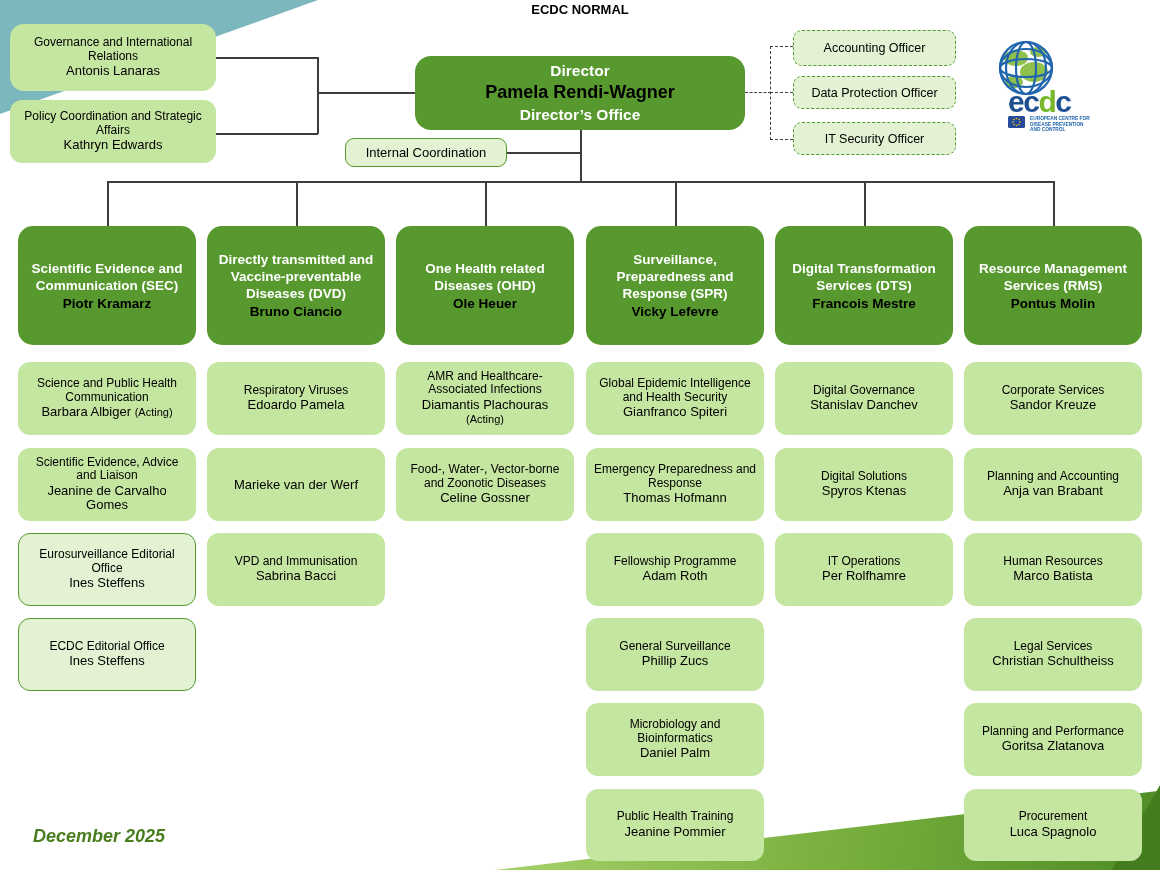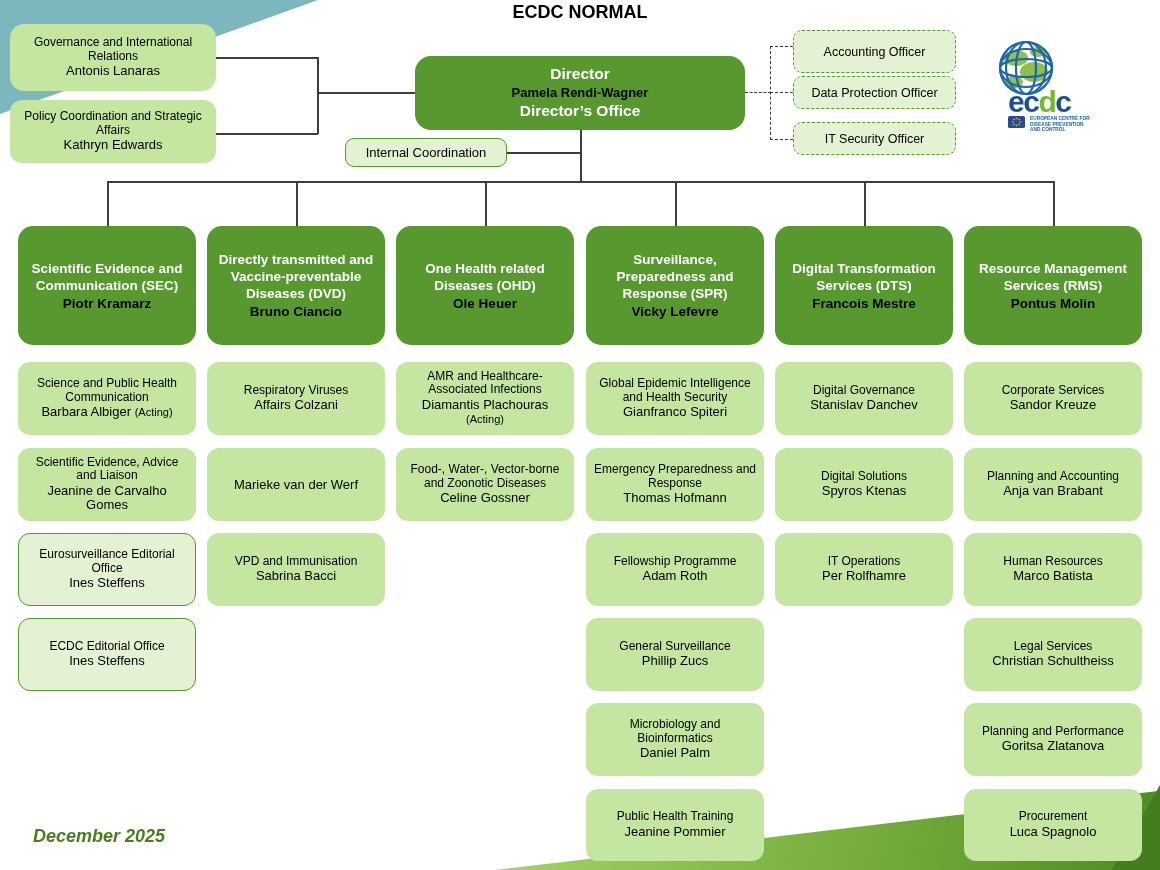--- a/index.html
+++ b/index.html
@@ -28,26 +28,26 @@
   .unit { background:#c5e6a1; }
   .unit .t { font-weight:normal; font-size:12px; line-height:1.12; }
   .unit .n { font-size:13px; line-height:1.14; margin-top:1px; }
   .sfx { font-size:11px; }
   .outlined { background:#e3f2d2; border:1.6px solid #55982e; }
   .dept { background:#57992e; border-radius:15px; }
   .dept .t { color:#ffffff; font-weight:bold; font-size:13.5px; line-height:1.26; }
   .dept .n { color:#000000; font-weight:bold; font-size:13.5px; line-height:1.26; margin-top:1px; }
   .director { border-radius:16px; }
   .director .d1,.director .d3 { color:#fff; font-weight:bold; font-size:15.5px; line-height:1.3; }
-  .director .d2 { color:#000; font-weight:bold; font-size:13px; line-height:1.3; }
+  .director .d2 { color:#000; font-weight:bold; font-size:18px; line-height:1.3; }
   .officer { background:#e3f2d2; border:1.6px dashed #4f9930; border-radius:9px;
     font-size:12.5px; justify-content:center; }
   .ic-box { background:#e3f2d2; border:1.6px solid #55982e; border-radius:9px; font-size:13px; }
   .page-title { position:absolute; left:0; top:2px; width:100%; text-align:center;
-    font-size:18px; font-weight:600; z-index:2; }
+    font-size:13px; font-weight:600; z-index:2; }
   .date-label { position:absolute; left:33px; top:826px; font-size:18px; font-weight:bold;
     font-style:italic; color:#4a7d1e; z-index:2; }
   .logo-wrap { position:absolute; left:990px; top:38px; width:122px; height:97px; z-index:2; }
 </style>
 </head>
 <body>
 
 <div class="canvas">
 
   <div class="decor teal-wedge"></div>
@@ -88,21 +88,21 @@
   <div class="box dept director" style="left:415px;top:56px;width:330px;height:74px">
     <div class="d1">Director</div>
     <div class="d2">Pamela Rendi-Wagner</div>
     <div class="d3">Director’s Office</div>
   </div>
 
   <div class="box ic-box" style="left:345px;top:138px;width:162px;height:29px">
     <div>Internal Coordination</div>
   </div>
 
-  <div class="box officer" style="left:793px;top:30px;width:163px;height:43px">
+  <div class="box officer" style="left:793px;top:30px;width:163px;height:36px">
     <div>Accounting Officer</div>
   </div>
   <div class="box officer" style="left:793px;top:76px;width:163px;height:33px">
     <div>Data Protection Officer</div>
   </div>
   <div class="box officer" style="left:793px;top:122px;width:163px;height:33px">
     <div>IT Security Officer</div>
   </div>
 
   <div class="logo-wrap">
@@ -185,21 +185,21 @@
     <div class="t">Eurosurveillance Editorial Office</div>
     <div class="n">Ines Steffens</div>
   </div>
   <div class="box unit outlined" style="left:18px;top:618px;width:178px;height:73px">
     <div class="t">ECDC Editorial Office</div>
     <div class="n">Ines Steffens</div>
   </div>
 
   <div class="box unit" style="left:207px;top:362px;width:178px;height:73px">
     <div class="t">Respiratory Viruses</div>
-    <div class="n">Affairs Colzani</div>
+    <div class="n">Edoardo Pamela</div>
   </div>
   <div class="box unit" style="left:207px;top:448px;width:178px;height:73px">
     <div class="n">Marieke van der Werf</div>
   </div>
   <div class="box unit" style="left:207px;top:533px;width:178px;height:73px">
     <div class="t">VPD and Immunisation</div>
     <div class="n">Sabrina Bacci</div>
   </div>
 
   <div class="box unit" style="left:396px;top:362px;width:178px;height:73px">

